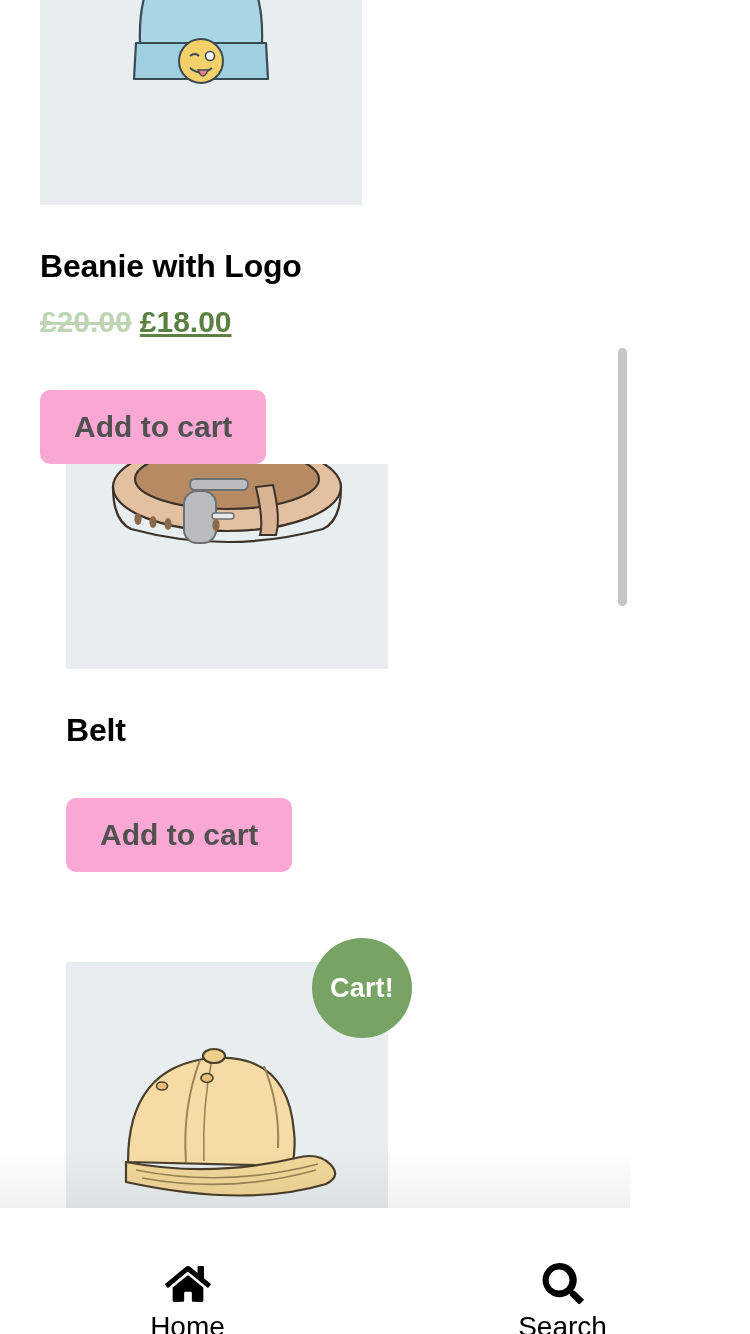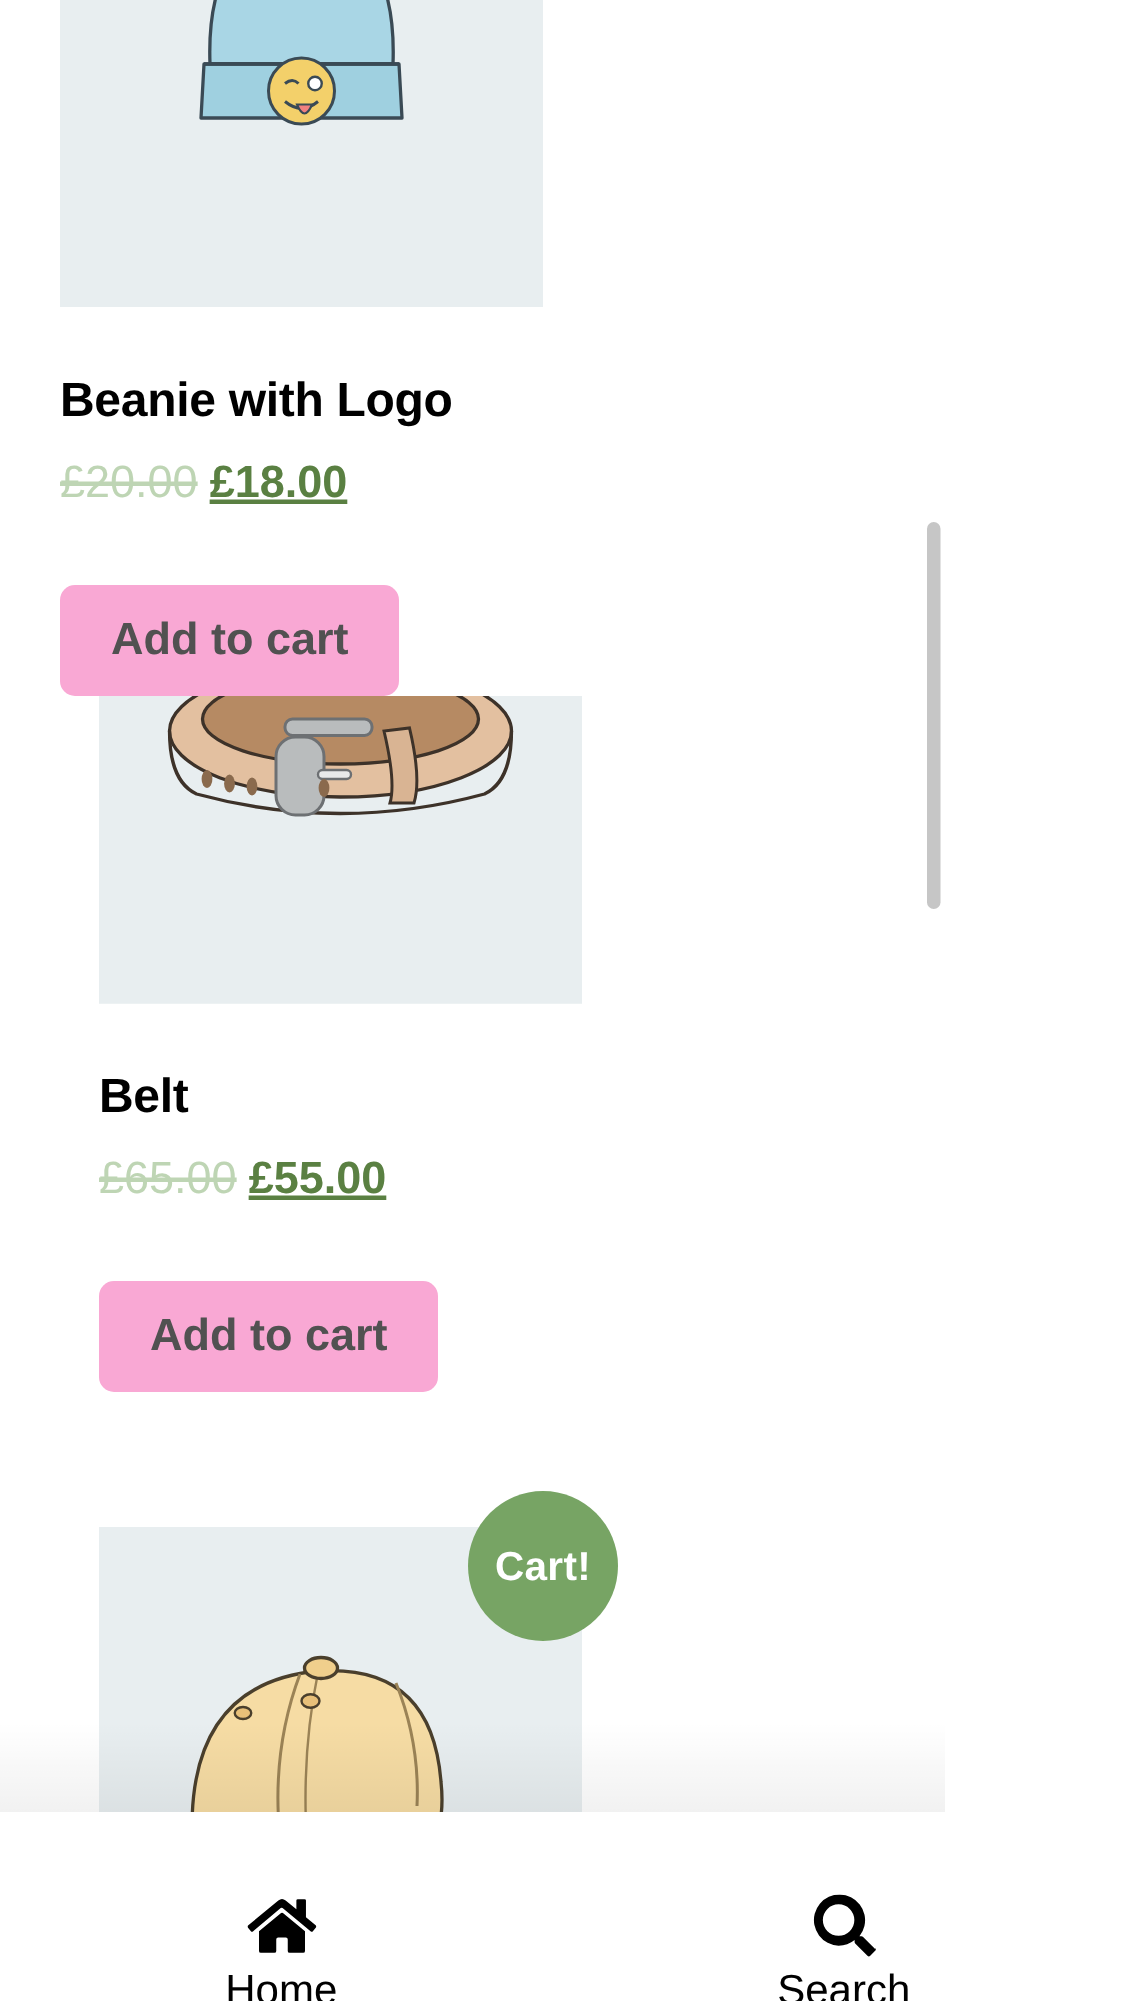--- a/index.html
+++ b/index.html
@@ -43,21 +43,21 @@
   .p-title {
     font-size:32px; font-weight:bold; color:#000;
     margin-top:44px; line-height:1.1; letter-spacing:-.2px;
   }
   .p-price {
     margin-top:20px; font-size:30px; color:#77a464;
     line-height:1.2; white-space:nowrap;
   }
   .p-price .old {
     text-decoration:line-through; color:#a9c79b; opacity:.75;
-    margin-right:8px; font-weight:normal;
+    margin-right:8px; font-weight:bold;
   }
   .p-price .new { font-weight:bold; text-decoration:underline; color:#5a8042; }
 
   .btn {
     display:inline-block; margin-top:50px;
     background:#f9a8d4; color:#515151;
     border:none; border-radius:10px;
     font-family:"Liberation Sans", sans-serif;
     font-size:30px; font-weight:bold;
     padding:22px 34px; cursor:pointer; line-height:1;
@@ -151,23 +151,20 @@
                   <ellipse cx="87" cy="175" rx="3.6" ry="6"></ellipse>
                   <ellipse cx="102" cy="177" rx="3.6" ry="6"></ellipse>
                   <ellipse cx="150" cy="178" rx="3.6" ry="6"></ellipse>
                 </g>
                 <path d="M190 140 q8 34 4 48 l16 0 q5 -16 -3 -50 z" fill="#d9b493" stroke="#3d3229" stroke-width="2"></path>
               </svg>
             </span>
           </a>
         </div>
         <div class="p-title">Belt</div>
-        <div class="p-price">
-          <span class="old">£65.00</span><span class="new">£55.00</span>
-        </div>
         <button class="btn">Add to cart</button>
       </div>
 
       <div class="row-gap"></div>
 
       <div class="product">
         <a class="thumb-wrap">
           <span class="thumb">
             <svg viewBox="0 0 322 322" xmlns="http://www.w3.org/2000/svg">
               <rect width="322" height="322" fill="#e8eef0"></rect>

